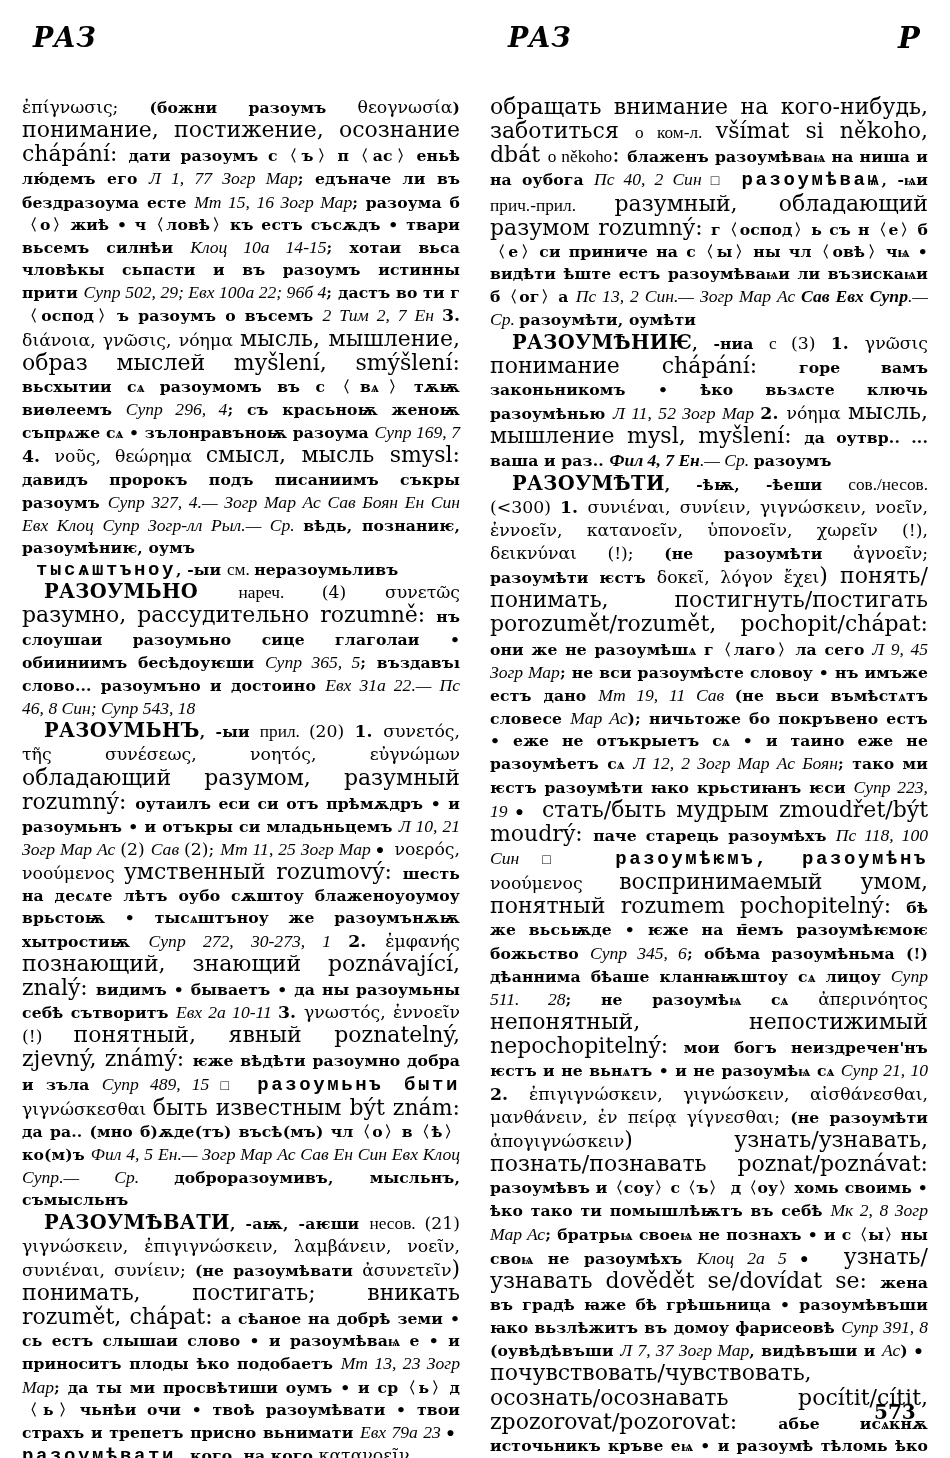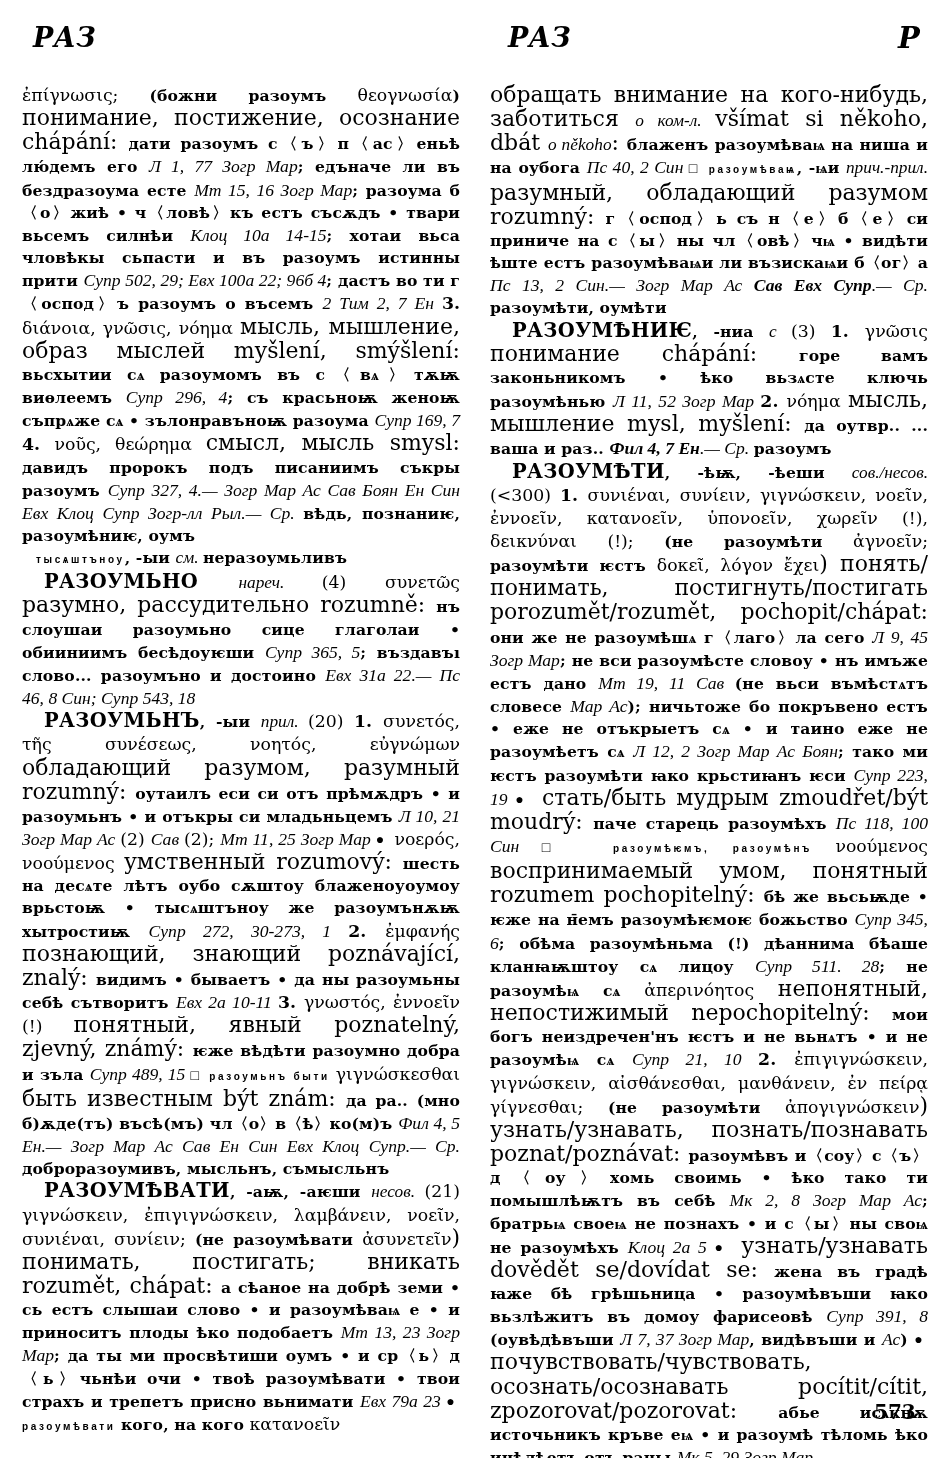--- a/index.html
+++ b/index.html
@@ -57,21 +57,21 @@
     top: -1px;
     font-family: "DejaVu Serif", "Liberation Serif", serif;
     font-weight: 700;
     font-size: 29px;
     font-style: italic;
   }
 
   
   .columns {
     position: absolute;
-    top: 84px;
+    top: 96px;
     left: 0;
     width: 950px;
     height: 1300px;
   }
   .col {
     position: absolute;
     top: 0;
     width: 438px;
     font-size: 17.1px;
     line-height: 22.15px;
@@ -100,23 +100,23 @@
   }
   
   .headword {
     font-family: "DejaVu Serif", "Liberation Serif", serif;
     font-weight: 700;
     font-size: 19.5px;
     letter-spacing: 0.4px;
   }
   
   .spaced {
-    font-family: Liberation Sans, sans-serif;
+    font-family: Liberation Mono, monospace;
     font-weight: 700;
-    font-size: 10px;
+    font-size: 19px;
     letter-spacing: 2.6px;
   }
   
   .gr {
     font-family: "DejaVu Serif", "Liberation Serif", serif;
     font-size: 17.3px;
   }
   
   .gloss {
     font-family: "DejaVu Serif", "Liberation Serif", serif;
@@ -130,21 +130,20 @@
   }
   .ref-b {
     font-family: "Liberation Serif", "DejaVu Serif", serif;
     font-style: italic;
     font-weight: 700;
     font-size: 17.6px;
   }
   
   .gram {
     font-family: "Liberation Serif", "DejaVu Serif", serif;
-    font-style: italic;
     font-size: 17.3px;
   }
   
   .sense {
     font-family: "DejaVu Serif", "Liberation Serif", serif;
     font-weight: 700;
     font-size: 17.3px;
   }
   .cnt {
     font-family: "DejaVu Serif", "Liberation Serif", serif;

